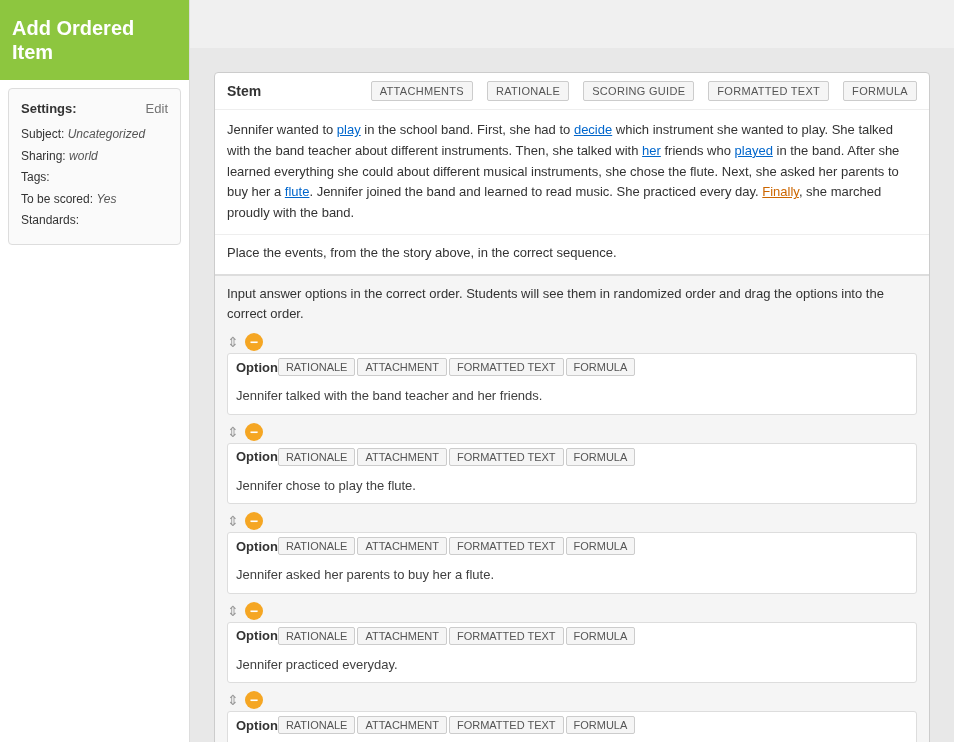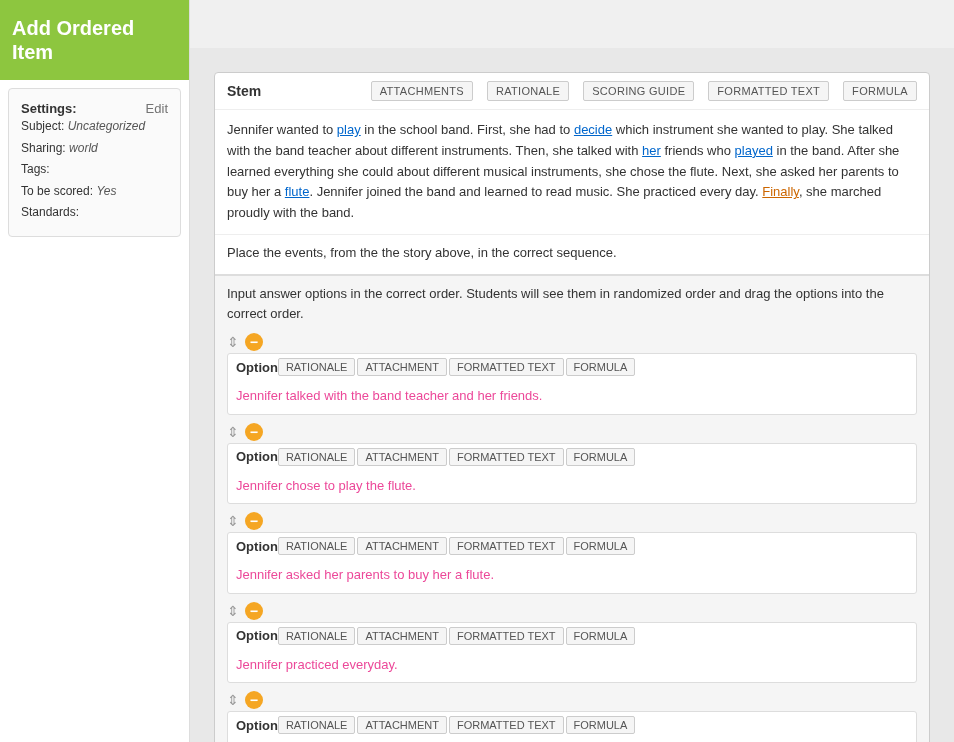--- a/index.html
+++ b/index.html
@@ -38,20 +38,21 @@
       border: 1px solid #ddd;
       margin: 8px;
       border-radius: 4px;
       background: #fafafa;
     }
 
     .sidebar-settings-header {
       display: flex;
       justify-content: space-between;
       align-items: center;
+      margin-bottom: 8px;
     }
 
     .sidebar-settings-label {
       font-weight: bold;
       font-size: 13px;
       color: #333;
     }
 
     .sidebar-edit-link {
       color: #737373;
@@ -220,21 +221,21 @@
       border: 1px solid #ccc;
       background: #f5f5f5;
       color: #555;
       cursor: pointer;
       border-radius: 2px;
     }
 
     .option-content {
       padding: 6px 8px 8px;
       font-size: 13px;
-      color: #ec4899;
+      color: #404040;
       line-height: 1.5;
     }
 
     .add-option-btn {
       display: flex;
       align-items: center;
       gap: 6px;
       margin-top: 10px;
       cursor: pointer;
       color: #8dc63f;

